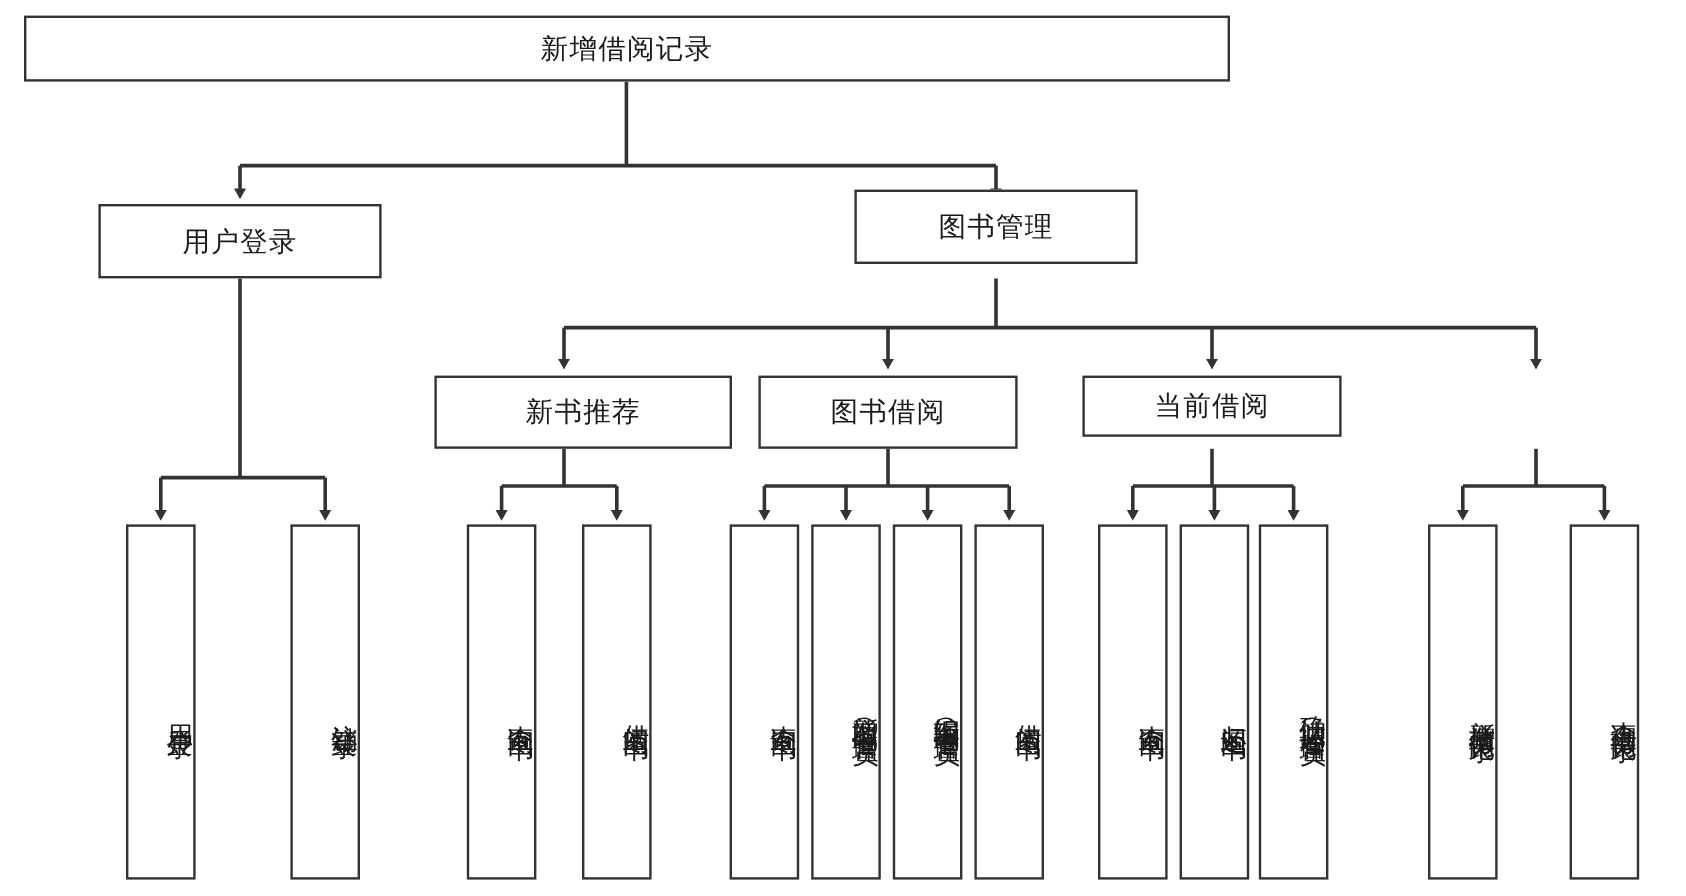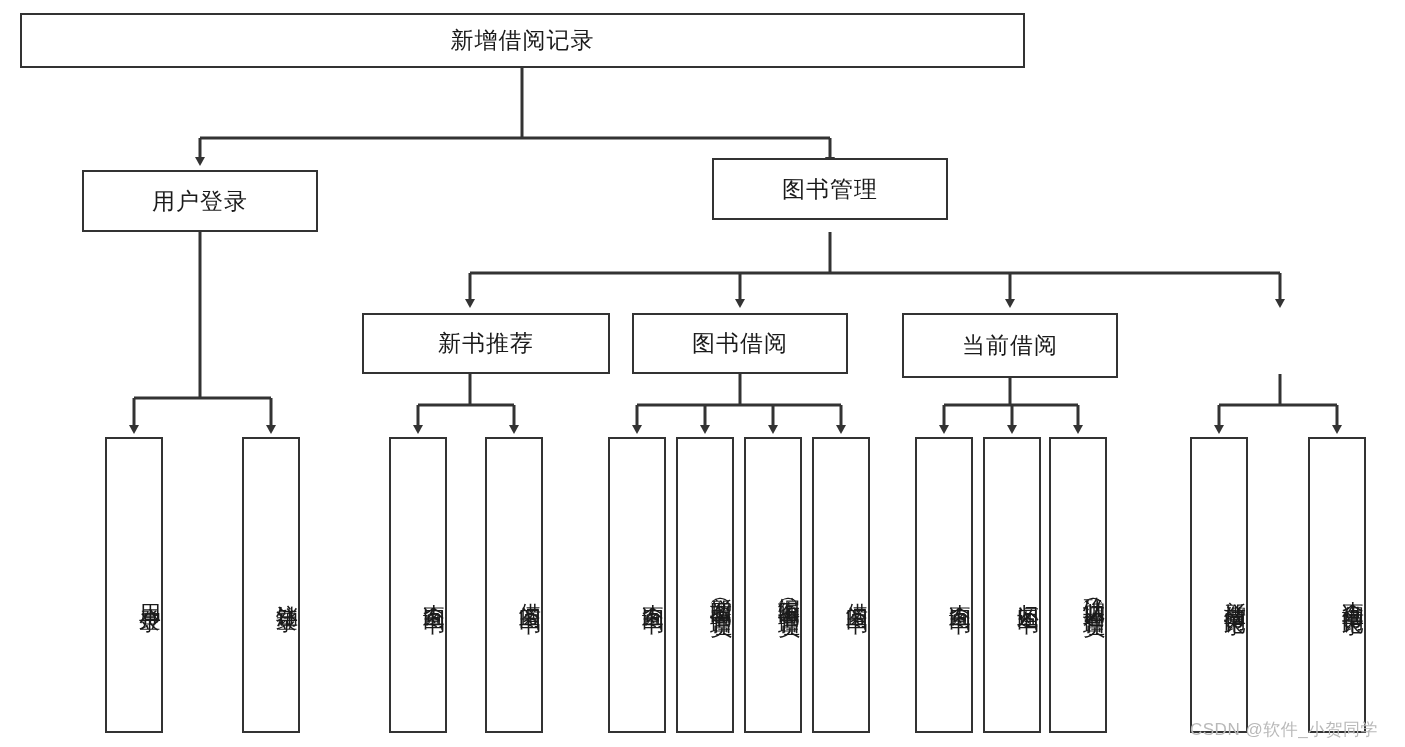--- a/index.html
+++ b/index.html
@@ -130,21 +130,21 @@
   <div class="node horiz" style="left:712px; top:158px; width:236px; height:62px;">
     <span>图书管理</span>
   </div>
 
   <div class="node horiz" style="left:362px; top:313px; width:248px; height:61px;">
     <span>新书推荐</span>
   </div>
   <div class="node horiz" style="left:632px; top:313px; width:216px; height:61px;">
     <span>图书借阅</span>
   </div>
-  <div class="node horiz" style="left:902px; top:313px; width:216px; height:65px;">
+  <div class="node horiz" style="left:902px; top:313px; width:216px; height:51px;">
     <span>当前借阅</span>
   </div>
 
   <div class="node vert" style="left:105px; top:437px; width:58px; height:296px;">
     <span class="vtext">用户登录</span>
   </div>
   <div class="node vert" style="left:242px; top:437px; width:58px; height:296px;">
     <span class="vtext">注销登录</span>
   </div>
   <div class="node vert" style="left:389px; top:437px; width:58px; height:296px;">
@@ -174,15 +174,14 @@
   <div class="node vert" style="left:1049px; top:437px; width:58px; height:296px;">
     <span class="vtext">确认归还（管理员）</span>
   </div>
   <div class="node vert" style="left:1190px; top:437px; width:58px; height:296px;">
     <span class="vtext">新增借阅记录</span>
   </div>
   <div class="node vert" style="left:1308px; top:437px; width:58px; height:296px;">
     <span class="vtext">查询借阅记录</span>
   </div>
 
-  <div class="watermark" style="left:1190px; top:718px;">CSDN @软件_小贺同学</div>
 
 </div>
 
 </body></html>

